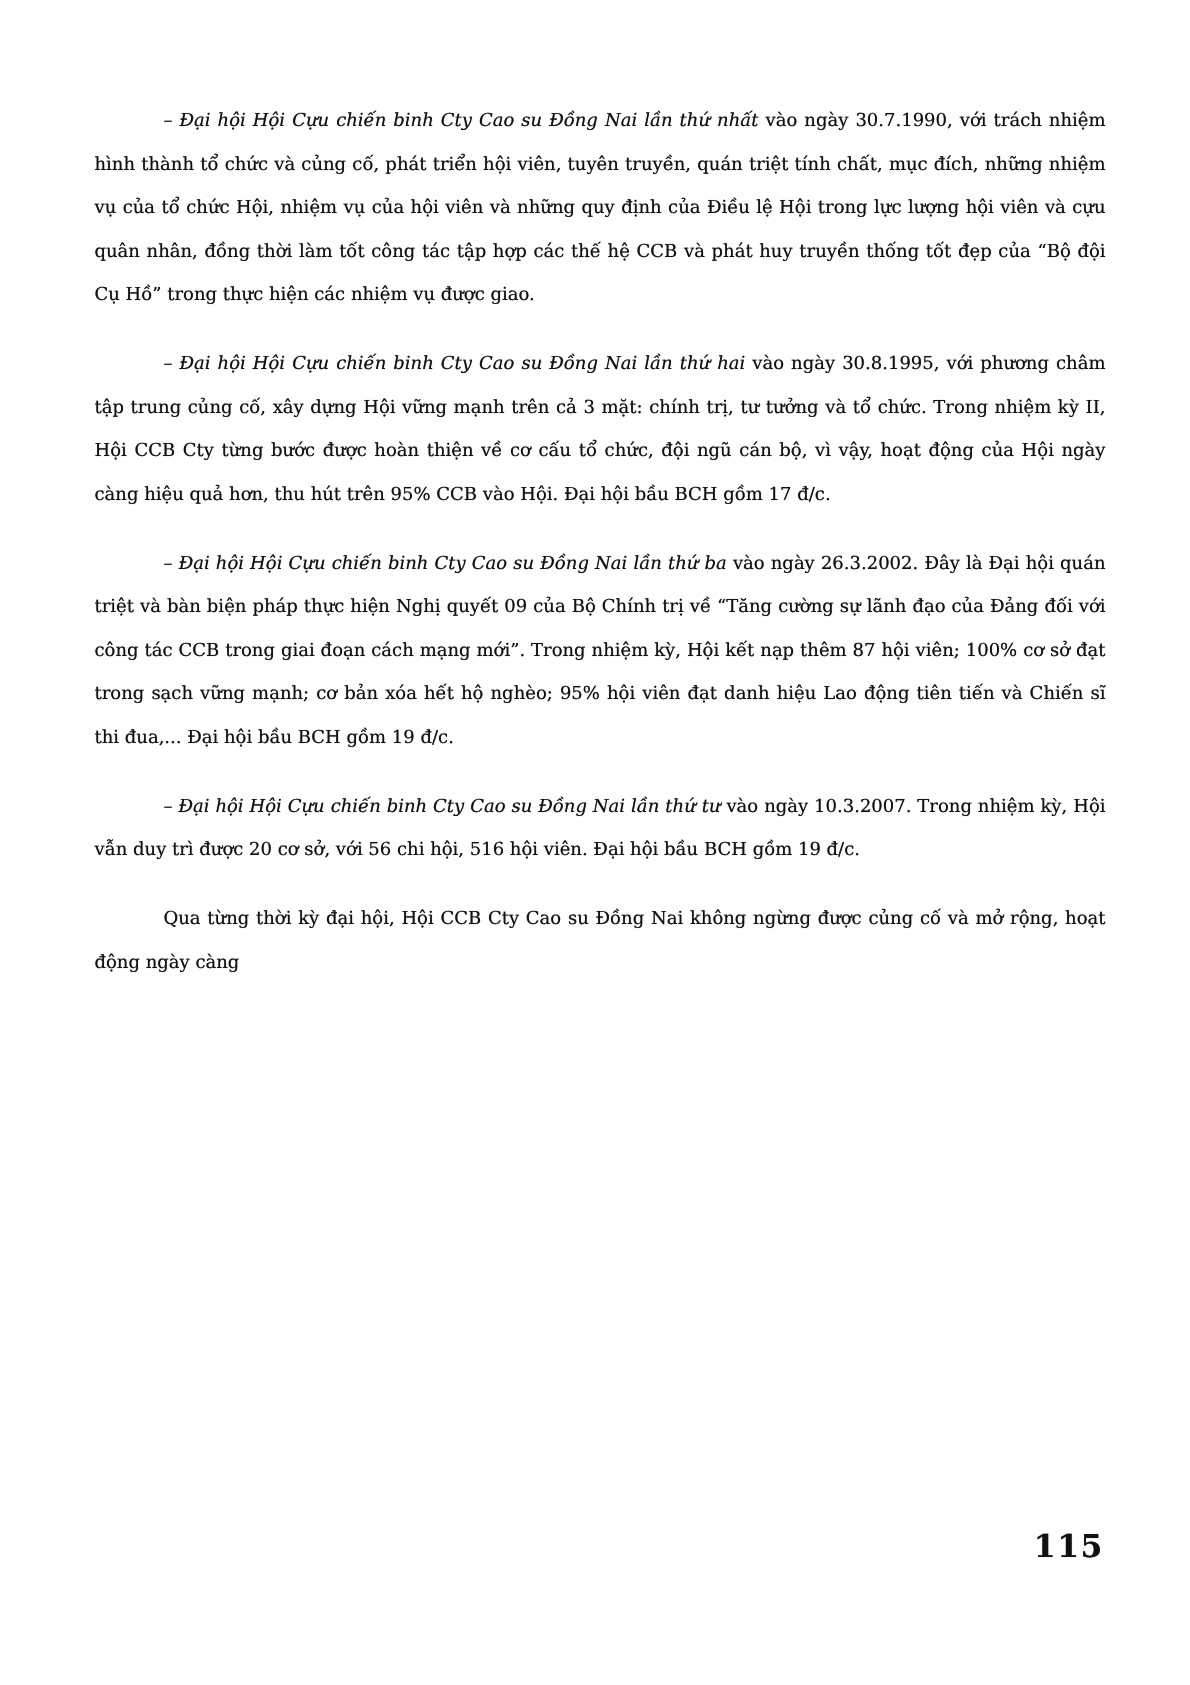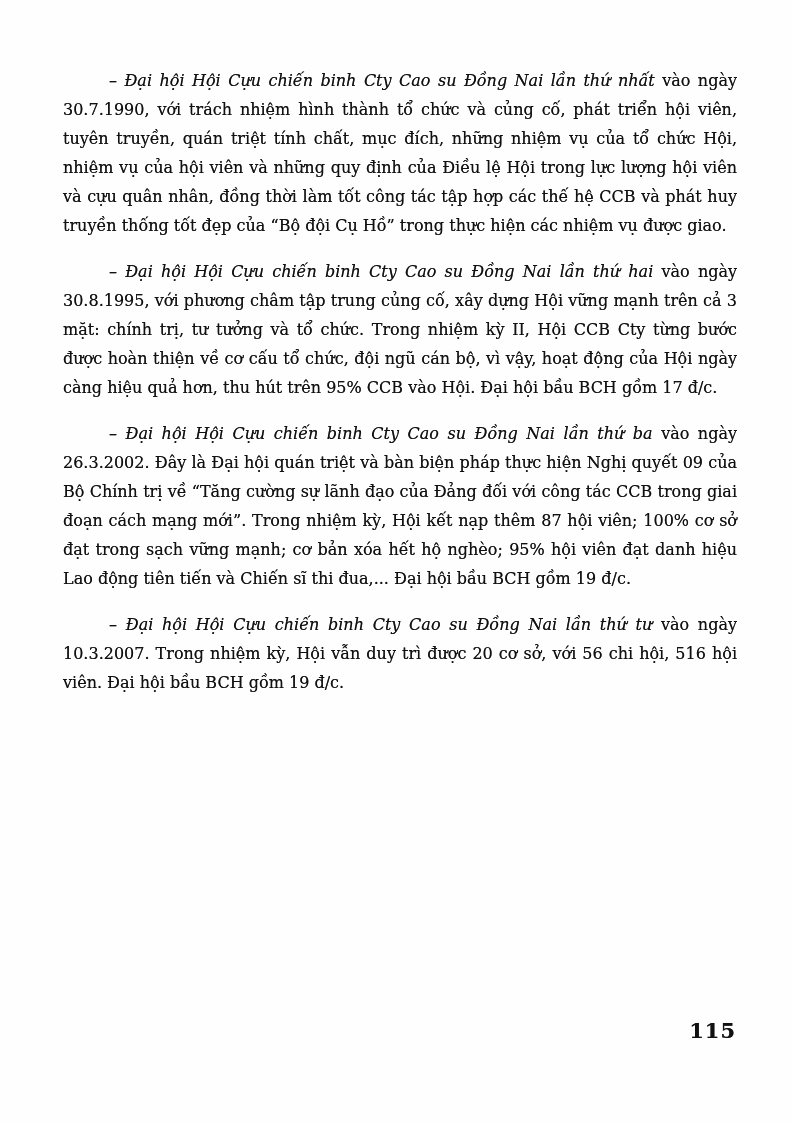--- a/index.html
+++ b/index.html
@@ -18,21 +18,21 @@
   .page {
     position: absolute;
     inset: 0;
     background: #fefefe;
   }
   .text-block {
     position: absolute;
     left: 63px;
     top: 66px;
     width: 674px;
-    font-size: 16px;
+    font-size: 12px;
     line-height: 29px;
     text-align: justify;
     text-shadow: 0 0 0.5px rgba(0,0,0,0.65);
   }
   .text-block p {
     margin: 0 0 17px 0;
     text-indent: 46px;
   }
   .text-block p:last-child {
     margin-bottom: 0;
@@ -58,18 +58,19 @@
   <div class="text-block">
 
     <p><span class="lead">– Đại hội Hội Cựu chiến binh Cty Cao su Đồng Nai lần thứ nhất</span><span> vào ngày 30.7.1990, với trách nhiệm hình thành tổ chức và củng cố, phát triển hội viên, tuyên truyền, quán triệt tính chất, mục đích, những nhiệm vụ của tổ chức Hội, nhiệm vụ của hội viên và những quy định của Điều lệ Hội trong lực lượng hội viên và cựu quân nhân, đồng thời làm tốt công tác tập hợp các thế hệ CCB và phát huy truyền thống tốt đẹp của “Bộ đội Cụ Hồ” trong thực hiện các nhiệm vụ được giao.</span></p>
 
     <p><span class="lead">– Đại hội Hội Cựu chiến binh Cty Cao su Đồng Nai lần thứ hai</span><span> vào ngày 30.8.1995, với phương châm tập trung củng cố, xây dựng Hội vững mạnh trên cả 3 mặt: chính trị, tư tưởng và tổ chức. Trong nhiệm kỳ II, Hội CCB Cty từng bước được hoàn thiện về cơ cấu tổ chức, đội ngũ cán bộ, vì vậy, hoạt động của Hội ngày càng hiệu quả hơn, thu hút trên 95% CCB vào Hội. Đại hội bầu BCH gồm 17 đ/c.</span></p>
 
     <p><span class="lead">– Đại hội Hội Cựu chiến binh Cty Cao su Đồng Nai lần thứ ba</span><span> vào ngày 26.3.2002. Đây là Đại hội quán triệt và bàn biện pháp thực hiện Nghị quyết 09 của Bộ Chính trị về “Tăng cường sự lãnh đạo của Đảng đối với công tác CCB trong giai đoạn cách mạng mới”. Trong nhiệm kỳ, Hội kết nạp thêm 87 hội viên; 100% cơ sở đạt trong sạch vững mạnh; cơ bản xóa hết hộ nghèo; 95% hội viên đạt danh hiệu Lao động tiên tiến và Chiến sĩ thi đua,... Đại hội bầu BCH gồm 19 đ/c.</span></p>
 
     <p><span class="lead">– Đại hội Hội Cựu chiến binh Cty Cao su Đồng Nai lần thứ tư</span><span> vào ngày 10.3.2007. Trong nhiệm kỳ, Hội vẫn duy trì được 20 cơ sở, với 56 chi hội, 516 hội viên. Đại hội bầu BCH gồm 19 đ/c.</span></p>
 
+    <p><span class="lead"></span><span>Qua từng thời kỳ đại hội, Hội CCB Cty Cao su Đồng Nai không ngừng được củng cố và mở rộng, hoạt động ngày càng</span></p>
 
   </div>
 
   <div class="page-number">115</div>
 
 </div>
 
 </body></html>

